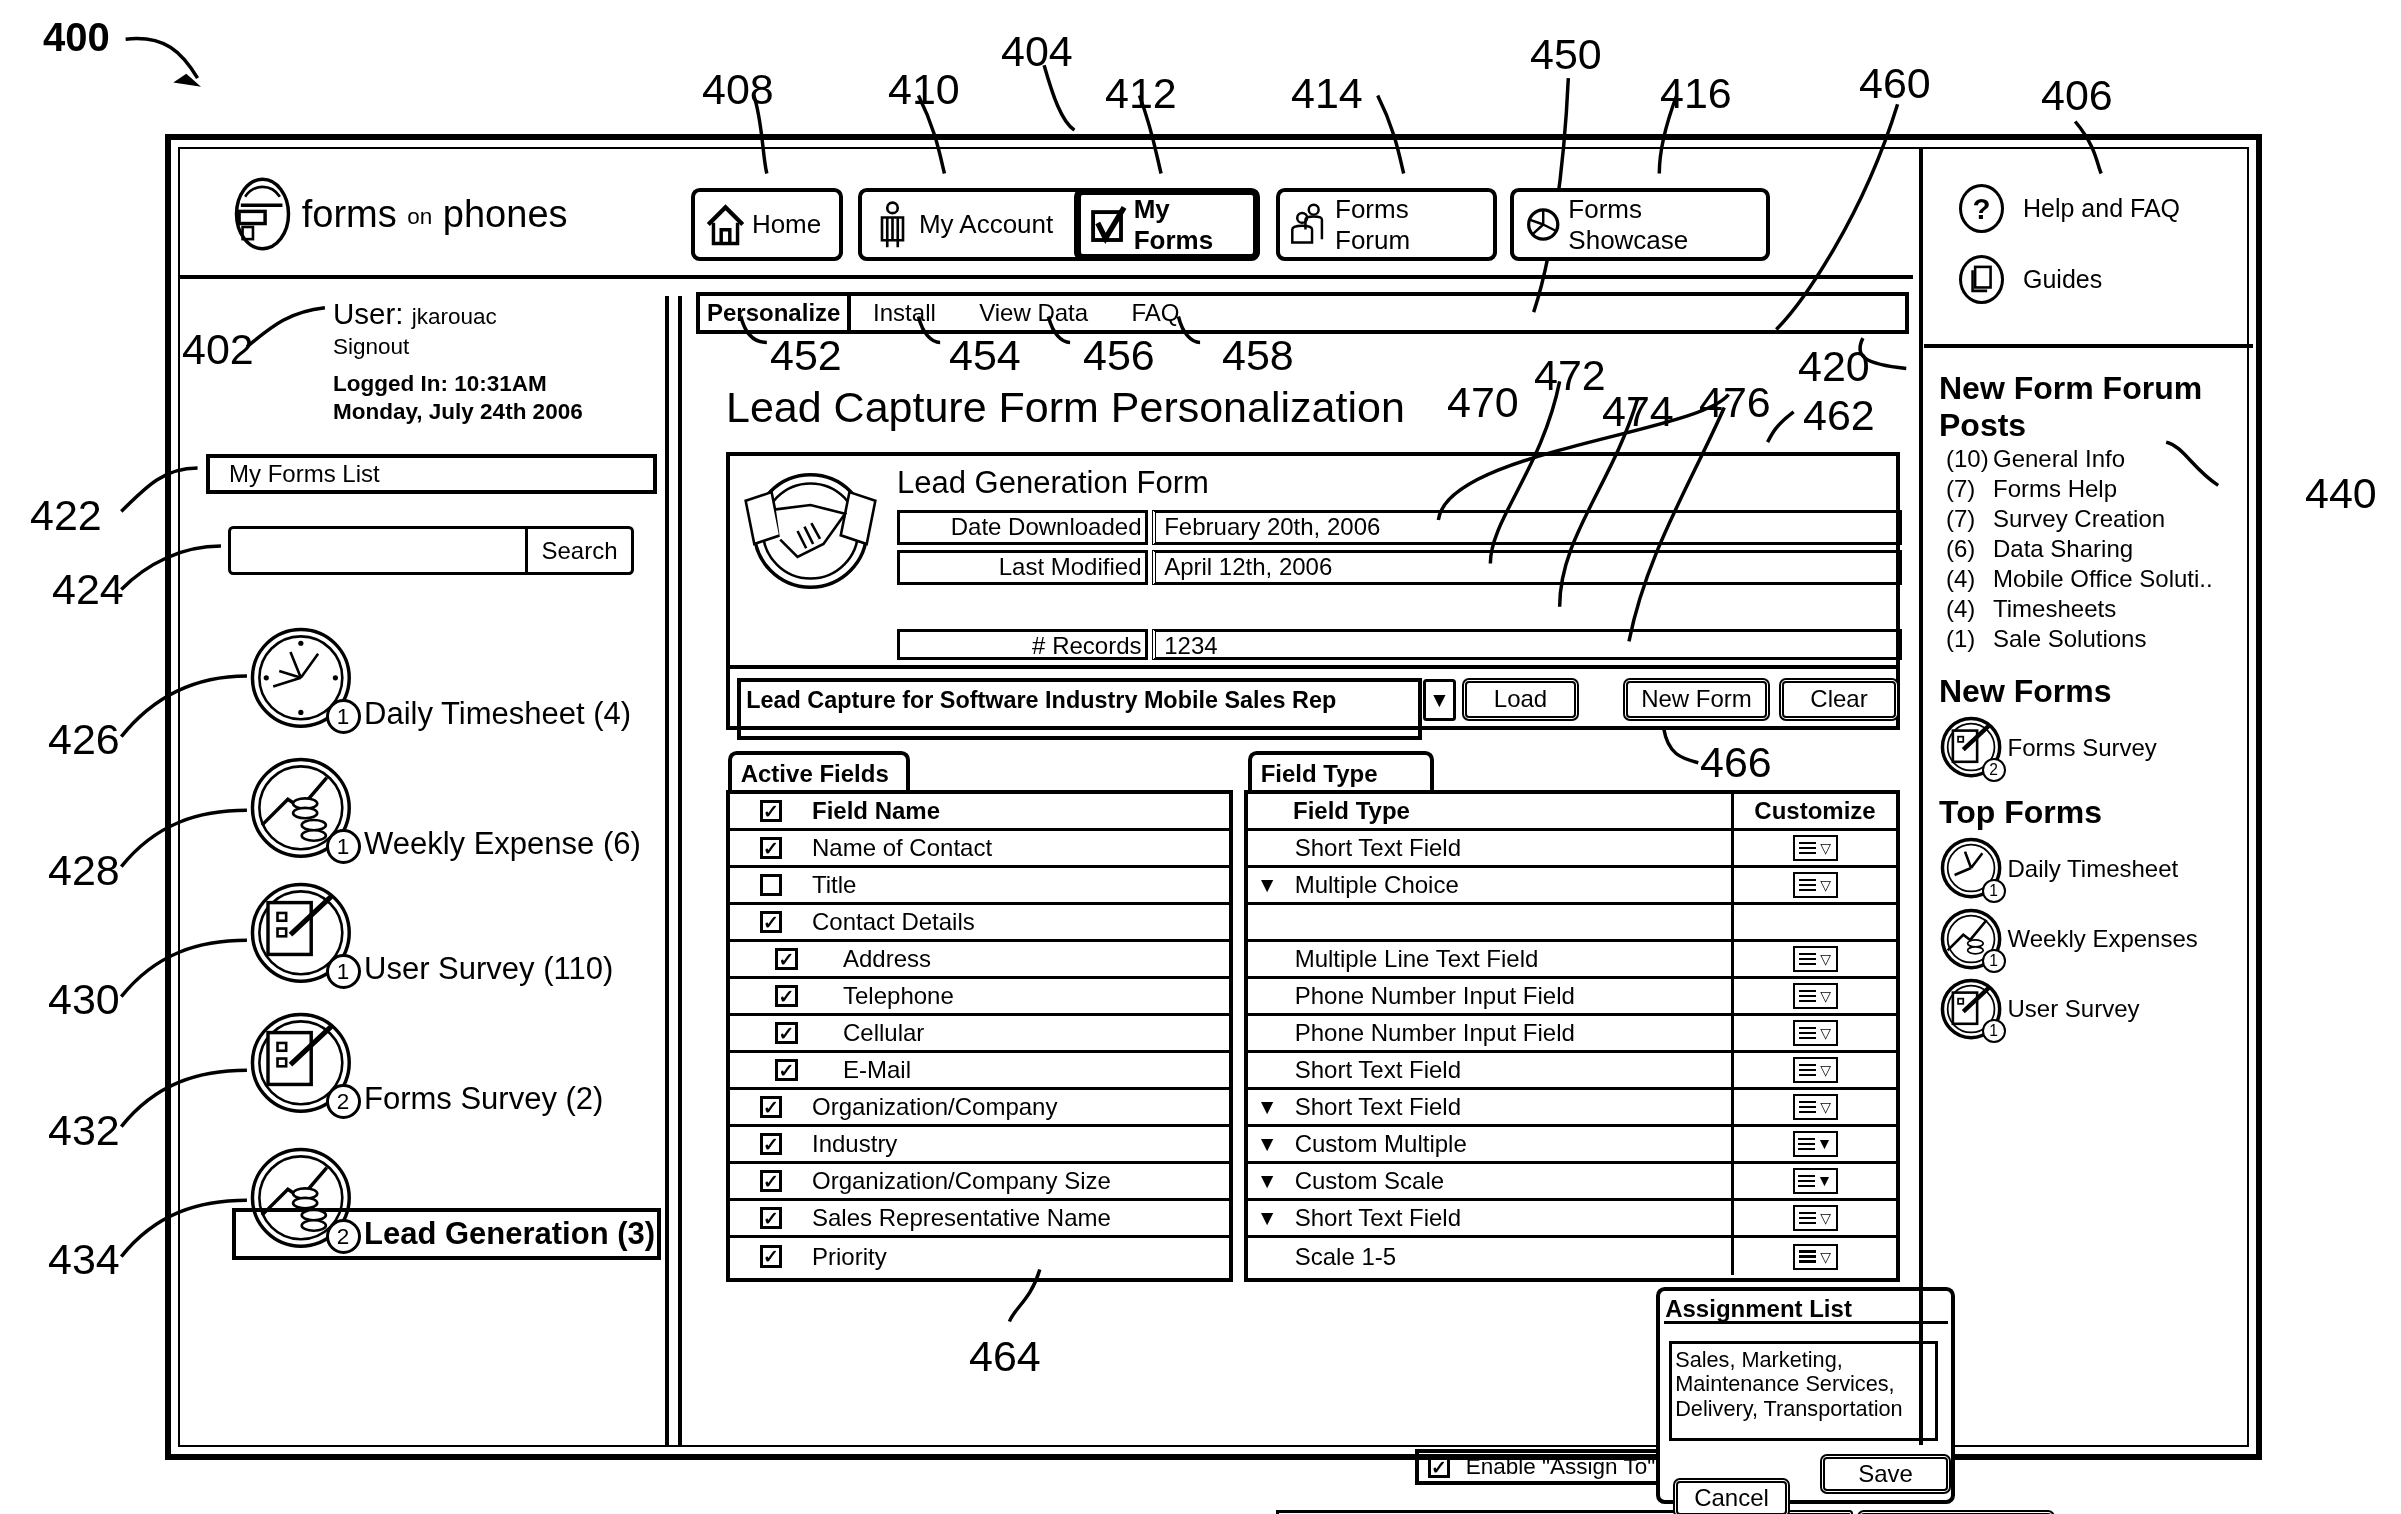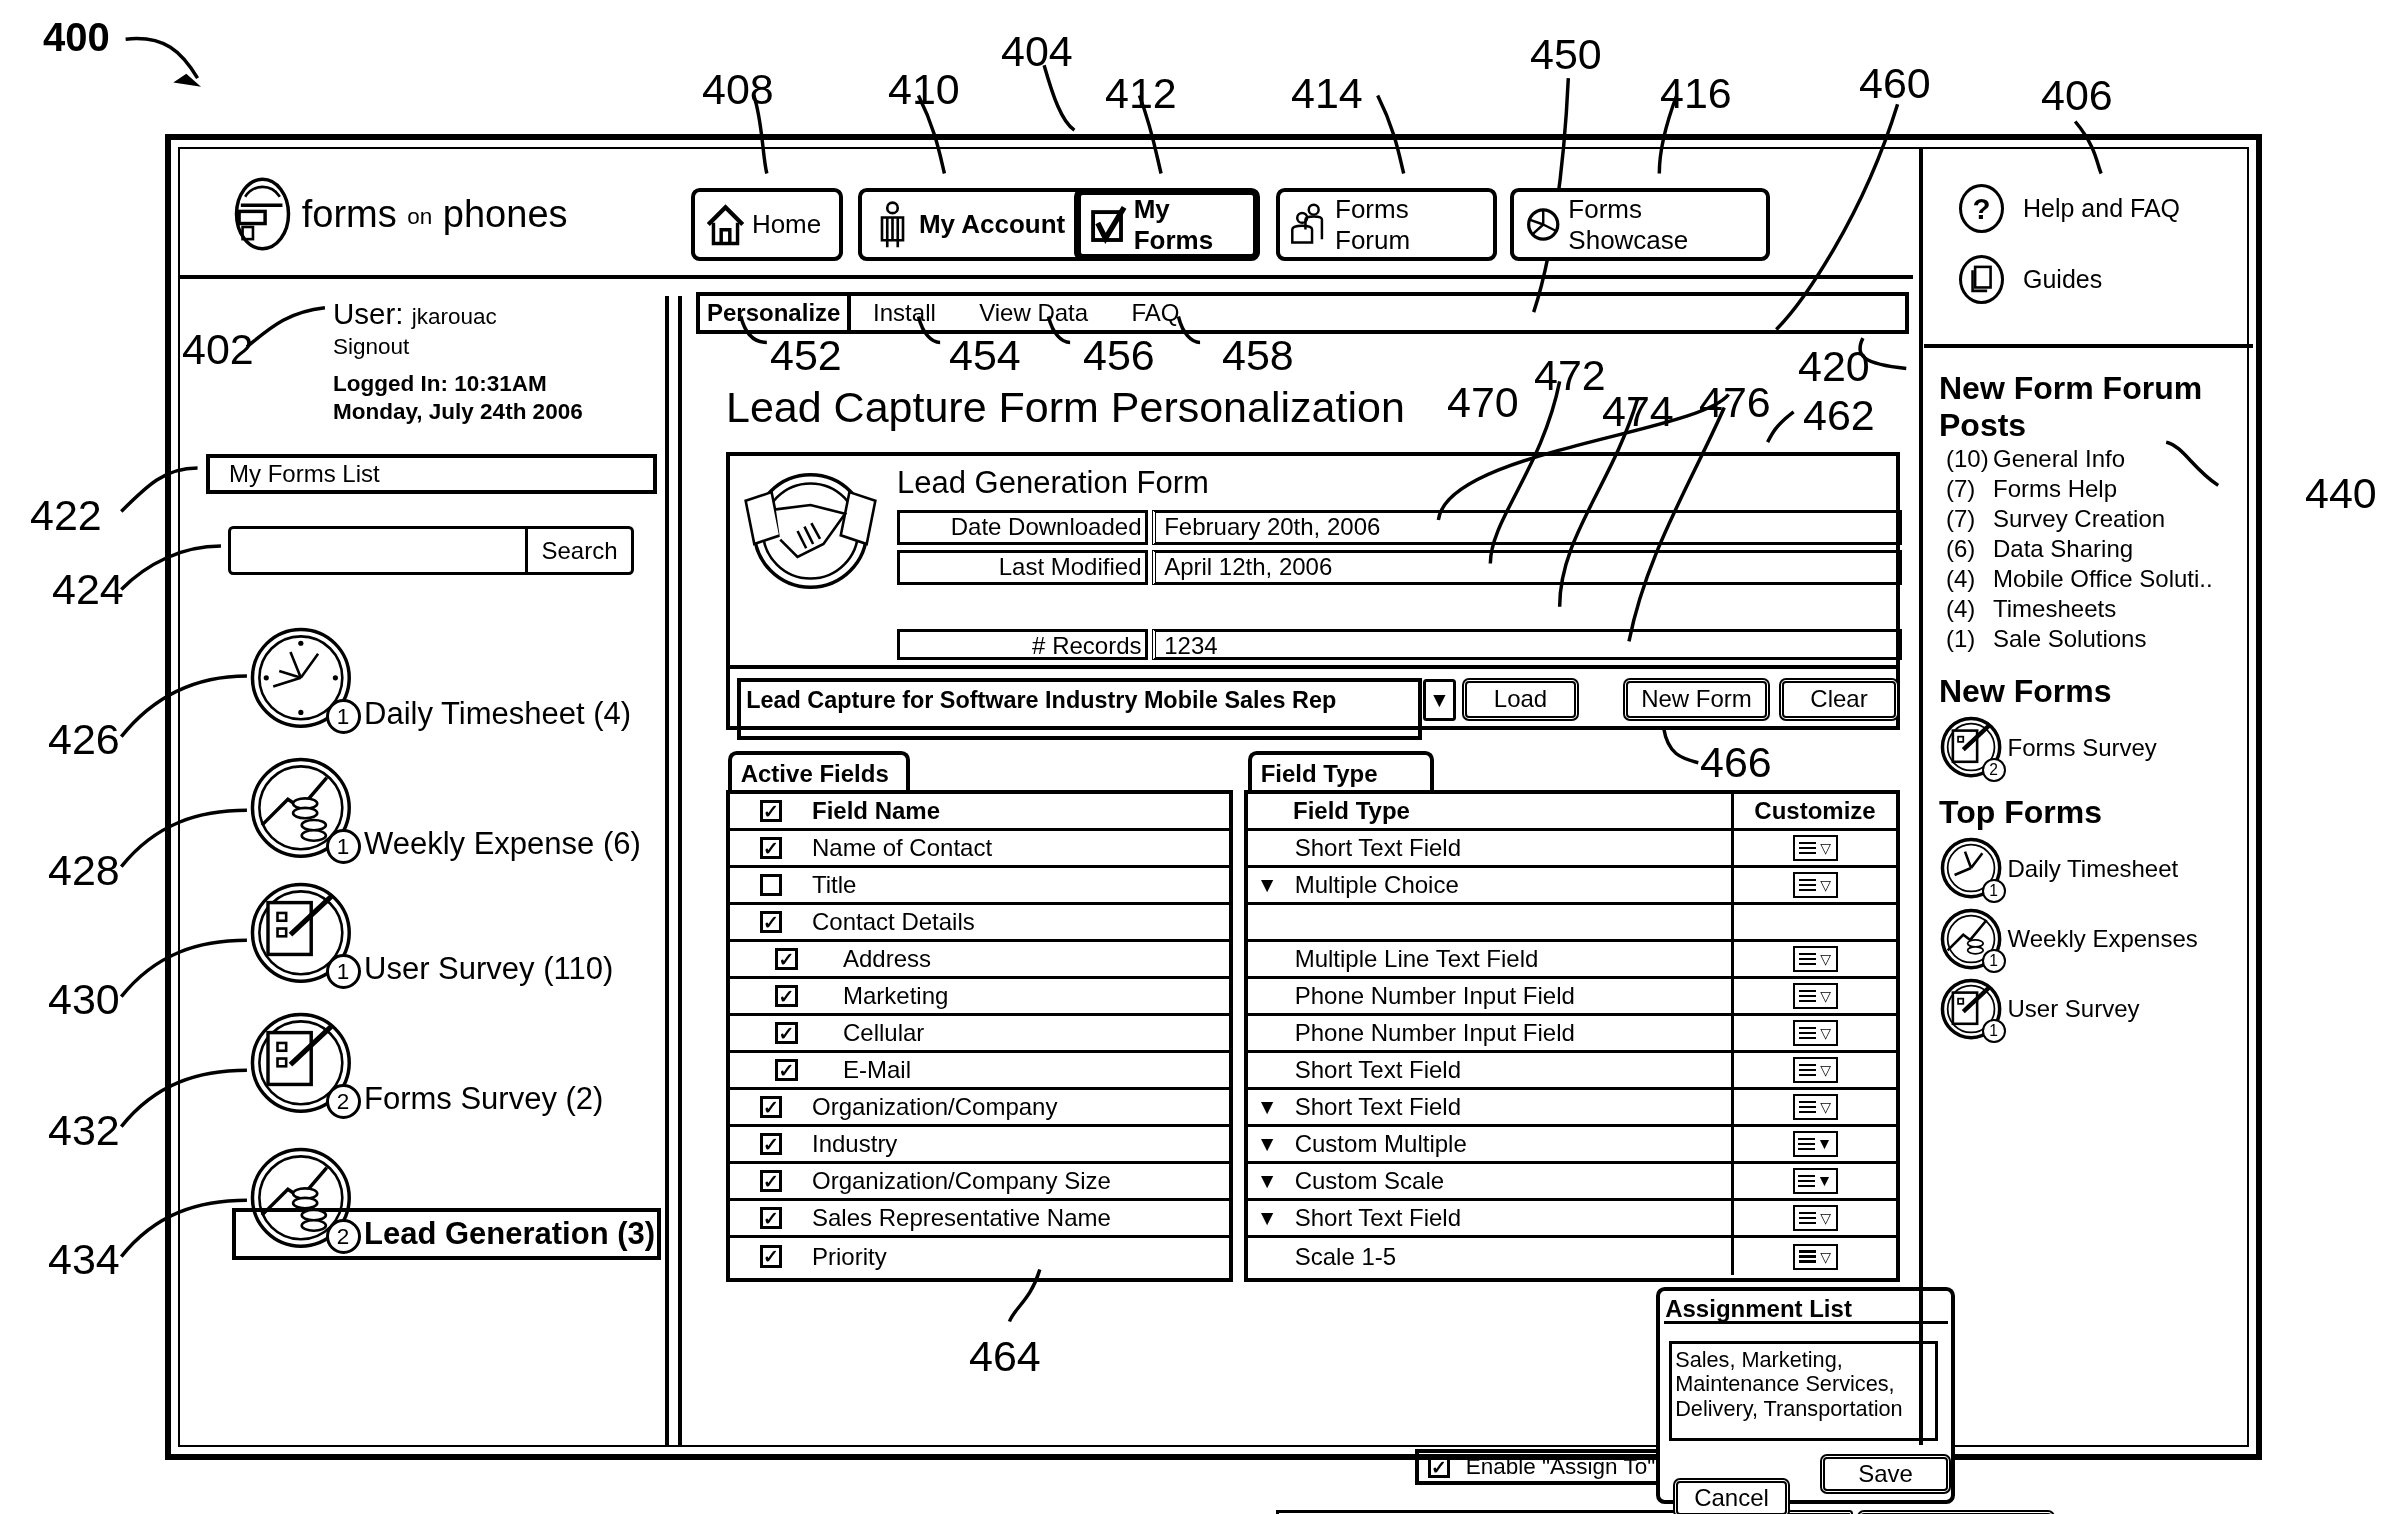--- a/index.html
+++ b/index.html
@@ -197,21 +197,21 @@
       </div>
 
       <div class="nav-btn" style="left:511px;width:152px;">
         <svg viewBox="0 0 50 56">
           <path d="M5 28 L25 8 L45 28" fill="none" stroke="#000" stroke-width="5"></path>
           <path d="M11 26 L11 50 L39 50 L39 26" fill="none" stroke="#000" stroke-width="4"></path>
           <path d="M20 50 L20 34 L30 34 L30 50" fill="none" stroke="#000" stroke-width="4"></path>
         </svg>
         <span>Home</span>
       </div>
-      <div class="nav-btn" style="left:678px;width:238px;font-weight:bold;">
+      <div class="nav-btn" style="left:678px;width:238px;">
         <svg viewBox="0 0 40 56">
           <circle cx="20" cy="9" r="6" fill="none" stroke="#000" stroke-width="3"></circle>
           <path d="M8 20 L32 20 L32 46 L8 46 Z" fill="none" stroke="#000" stroke-width="3"></path>
           <path d="M14 20 L14 54 M26 20 L26 54 M20 20 L20 46" stroke="#000" stroke-width="3"></path>
         </svg>
         <span>My Account</span>
       </div>
       <div class="nav-btn active" style="left:894px;width:186px;">
         <svg viewBox="0 0 50 56">
           <rect x="4" y="12" width="36" height="36" fill="none" stroke="#000" stroke-width="5"></rect>
@@ -407,21 +407,21 @@
           <div class="trow">
             <div class="cb-cell indent">
               <span class="cb">✓</span>
             </div>
             <div class="fname">Address</div>
           </div>
           <div class="trow">
             <div class="cb-cell indent">
               <span class="cb">✓</span>
             </div>
-            <div class="fname">Marketing</div>
+            <div class="fname">Telephone</div>
           </div>
           <div class="trow">
             <div class="cb-cell indent">
               <span class="cb">✓</span>
             </div>
             <div class="fname">Cellular</div>
           </div>
           <div class="trow">
             <div class="cb-cell indent">
               <span class="cb">✓</span>

